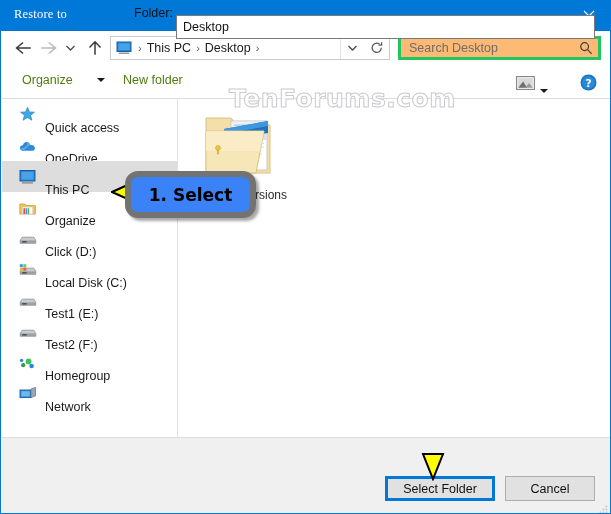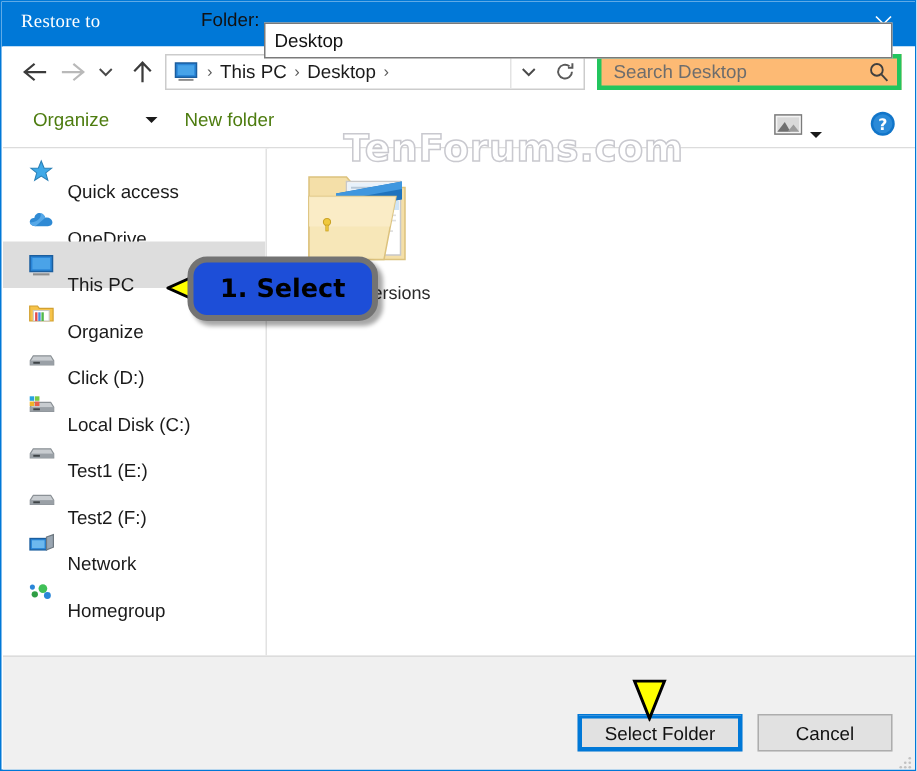--- a/index.html
+++ b/index.html
@@ -313,22 +313,22 @@
   .grip {
     position: absolute;
     right: 3px; bottom: 3px;
     width: 10px; height: 10px;
     opacity: .45;
   }
 
   
   .callout {
     position: absolute;
-    background: #1d4ed8;
-    border: 4px solid #737373;
+    background: #3b82f6;
+    border: 6px solid #737373;
     border-radius: 13px;
     font-family: "DejaVu Sans", sans-serif;
     font-weight: bold;
     color: #000000;
     display: flex;
     align-items: center;
     justify-content: center;
     z-index: 60;
     box-shadow: 3px 3px 3px rgba(0,0,0,.35);
     white-space: nowrap;
@@ -548,38 +548,38 @@
           <rect x="1.2" y="8.4" width="15.6" height="2.9" fill="#9aa0a6"></rect>
           <rect x="3.2" y="9.2" width="4.4" height="1.3" fill="#3e4347"></rect>
         </svg>
       </span>
       <span class="lbl">Test2 (F:)</span>
     </div>
 
     <div class="nav-row">
       <span class="ic">
         <svg width="18" height="16" viewBox="0 0 18 16">
-          <rect x="1" y="4" width="11" height="7.6" fill="#2a86d8" stroke="#1b5e9e" stroke-width=".9"></rect>
-          <rect x="2.3" y="5.2" width="8.4" height="5.2" fill="#6cb8ee"></rect>
-          <path d="M12 3 L16.6 1.4 L16.6 9.8 L12 11.6 Z" fill="#9aa6b2" stroke="#6e7880" stroke-width=".8"></path>
-        </svg>
-      </span>
-      <span class="lbl">Network</span>
-    </div>
-
-    <div class="nav-row">
-      <span class="ic">
-        <svg width="18" height="16" viewBox="0 0 18 16">
           <circle cx="2.6" cy="5.4" r="1.7" fill="#2a86d8"></circle>
           <circle cx="4.2" cy="10.2" r="2.1" fill="#2f9e44"></circle>
           <circle cx="9.6" cy="6.4" r="2.9" fill="#40c057"></circle>
           <circle cx="12.6" cy="11" r="2.3" fill="#2a86d8"></circle>
         </svg>
       </span>
       <span class="lbl">Homegroup</span>
+    </div>
+
+    <div class="nav-row">
+      <span class="ic">
+        <svg width="18" height="16" viewBox="0 0 18 16">
+          <rect x="1" y="4" width="11" height="7.6" fill="#2a86d8" stroke="#1b5e9e" stroke-width=".9"></rect>
+          <rect x="2.3" y="5.2" width="8.4" height="5.2" fill="#6cb8ee"></rect>
+          <path d="M12 3 L16.6 1.4 L16.6 9.8 L12 11.6 Z" fill="#9aa6b2" stroke="#6e7880" stroke-width=".8"></path>
+        </svg>
+      </span>
+      <span class="lbl">Network</span>
     </div>
   </div>
 
   <div class="content">
     <div class="file-item">
       <div class="file-icon">
         <svg width="82" height="76" viewBox="0 0 82 76">
 
           <path d="M8 11 L33 11 L39 18 L72 18 L72 66 L8 66 Z" fill="#f4dfa8" stroke="#dcc27d" stroke-width="1"></path>
 

